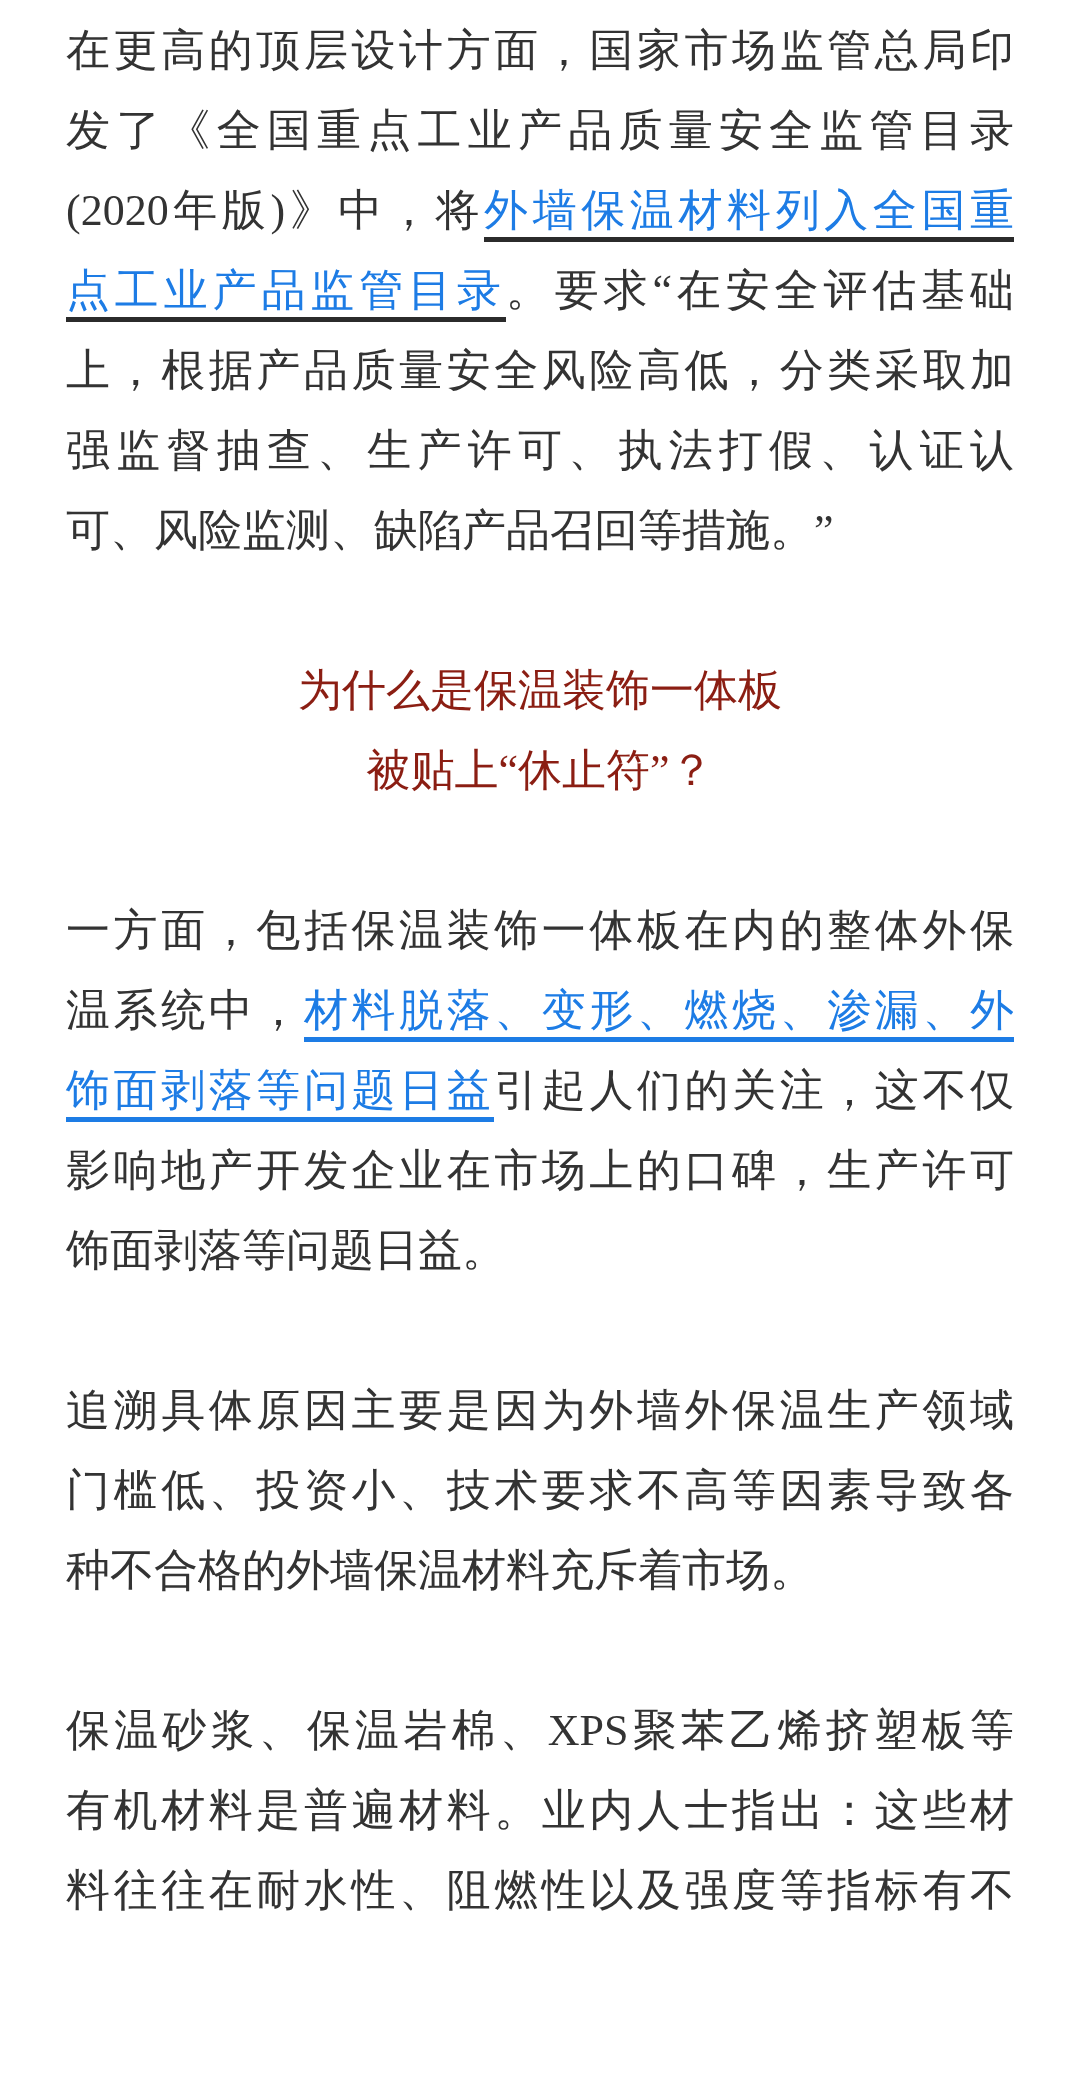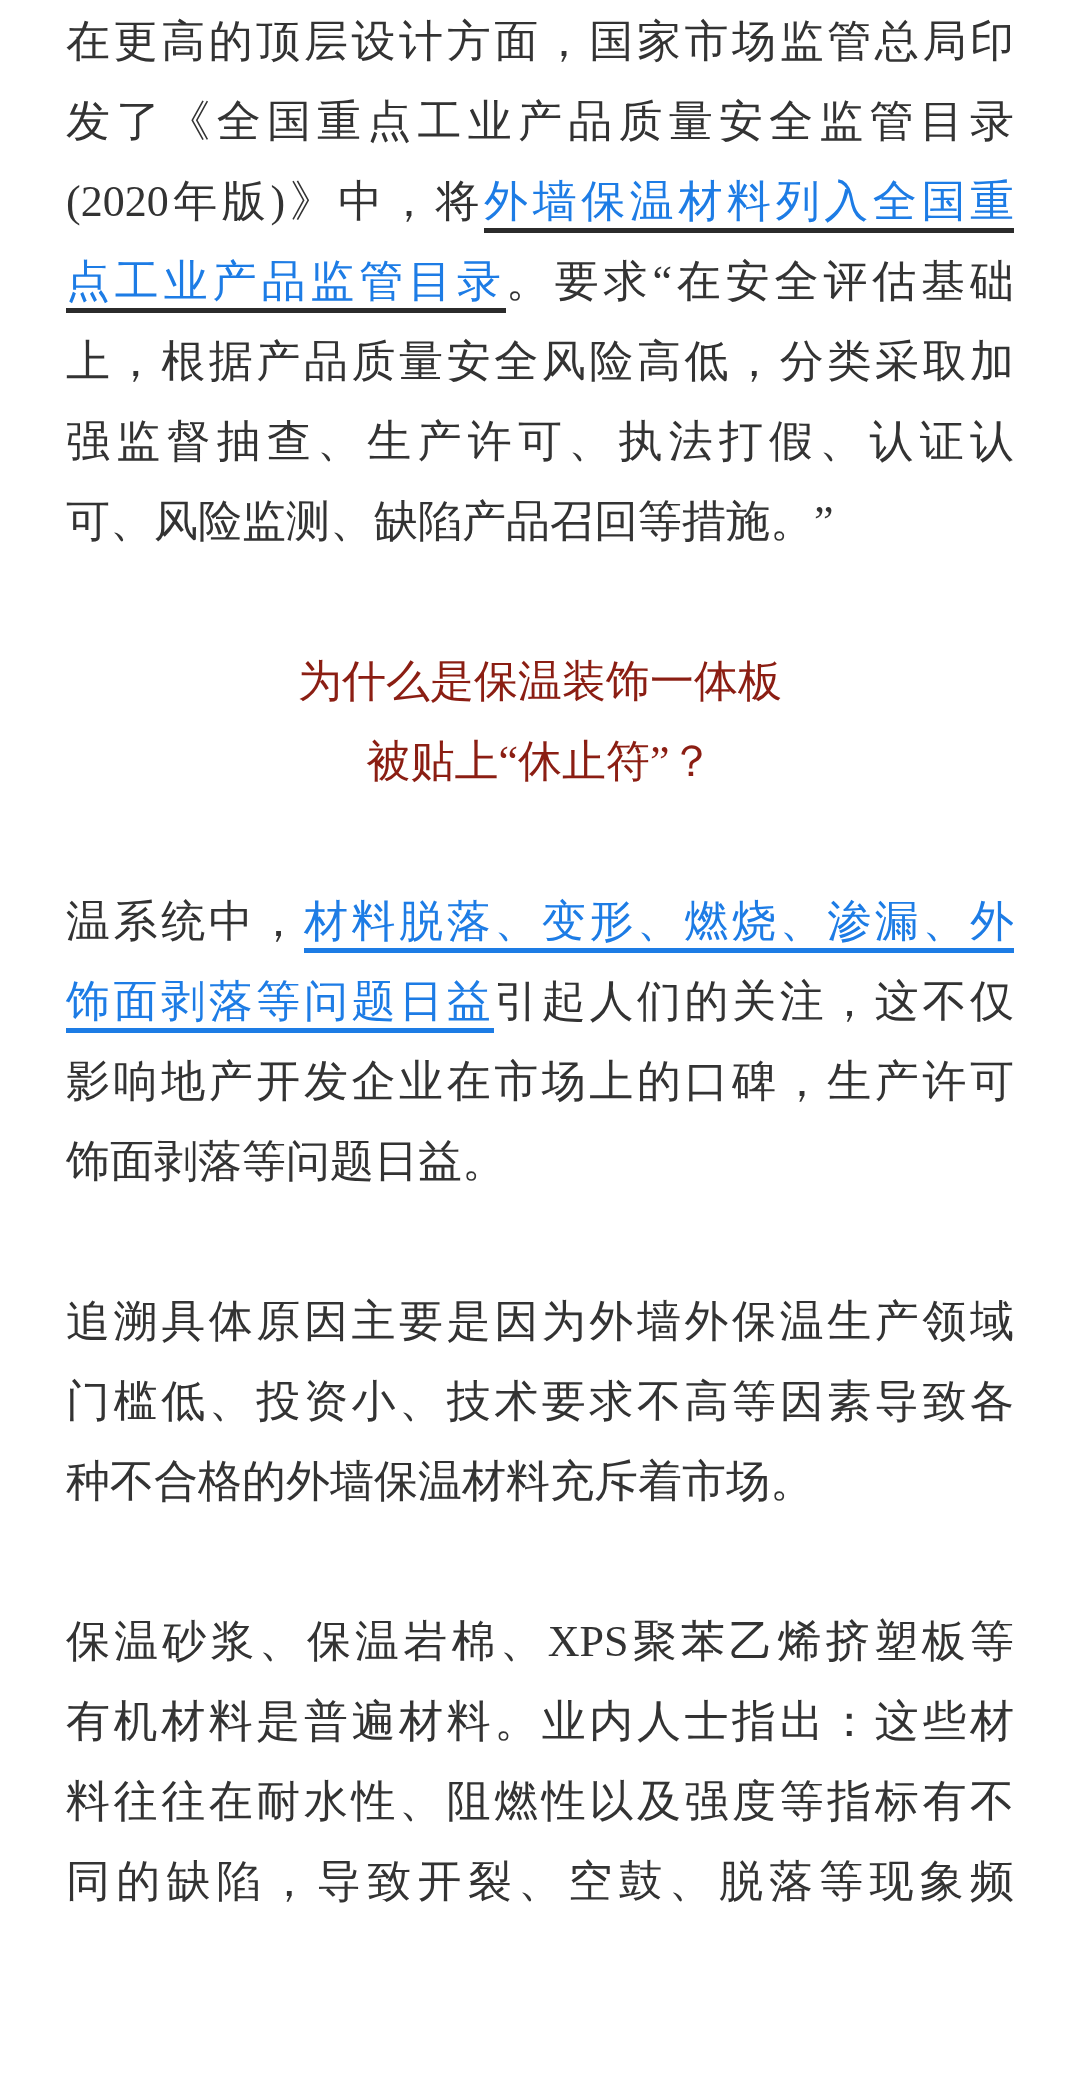--- a/index.html
+++ b/index.html
@@ -13,21 +13,21 @@
   html, body {
     width: 1080px;
     background: var(--page-bg);
   }
   body {
     height: 2087px;
     overflow: hidden;
     font-family: "Liberation Serif", "DejaVu Serif", serif;
   }
   .article {
-    padding: 2px 66px;
+    padding: 11px 66px;
     font-size: 44px;
     color: var(--text-color);
     letter-spacing: 0;
   }
   .block { margin: 0; }
   .block + .block { margin-top: 80px; }
   .line {
     height: 80px;
     line-height: 80px;
     text-align: justify;
@@ -63,29 +63,29 @@
       <div class="line"><a class="link-dark">点工业产品监管目录</a><span>。要求“在安全评估基础</span></div>
       <div class="line"><span>上，根据产品质量安全风险高低，分类采取加</span></div>
       <div class="line"><span>强监督抽查、生产许可、执法打假、认证认</span></div>
       <div class="line end"><span>可、风险监测、缺陷产品召回等措施。”</span></div>
     </div>
     <div class="block heading">
       <div class="line"><span>为什么是保温装饰一体板</span></div>
       <div class="line"><span>被贴上“休止符”？</span></div>
     </div>
     <div class="block paragraph">
+      <div class="line"><span>一方面，包括保温装饰一体板在内的整体外保</span></div>
       <div class="line"><span>温系统中，</span><a class="link-blue">材料脱落、变形、燃烧、渗漏、外</a></div>
       <div class="line"><a class="link-blue">饰面剥落等问题日益</a><span>引起人们的关注，这不仅</span></div>
       <div class="line"><span>影响地产开发企业在市场上的口碑，生产许可</span></div>
       <div class="line end"><span>饰面剥落等问题日益。</span></div>
     </div>
     <div class="block paragraph">
       <div class="line"><span>追溯具体原因主要是因为外墙外保温生产领域</span></div>
       <div class="line"><span>门槛低、投资小、技术要求不高等因素导致各</span></div>
       <div class="line end"><span>种不合格的外墙保温材料充斥着市场。</span></div>
     </div>
     <div class="block paragraph">
       <div class="line"><span>保温砂浆、保温岩棉、XPS聚苯乙烯挤塑板等</span></div>
       <div class="line"><span>有机材料是普遍材料。业内人士指出：这些材</span></div>
       <div class="line"><span>料往往在耐水性、阻燃性以及强度等指标有不</span></div>
-      <div class="line"><span>同的缺陷，导致开裂、空鼓、脱落等现象频</span></div>
     </div>
   </div>
 
 </body></html>

